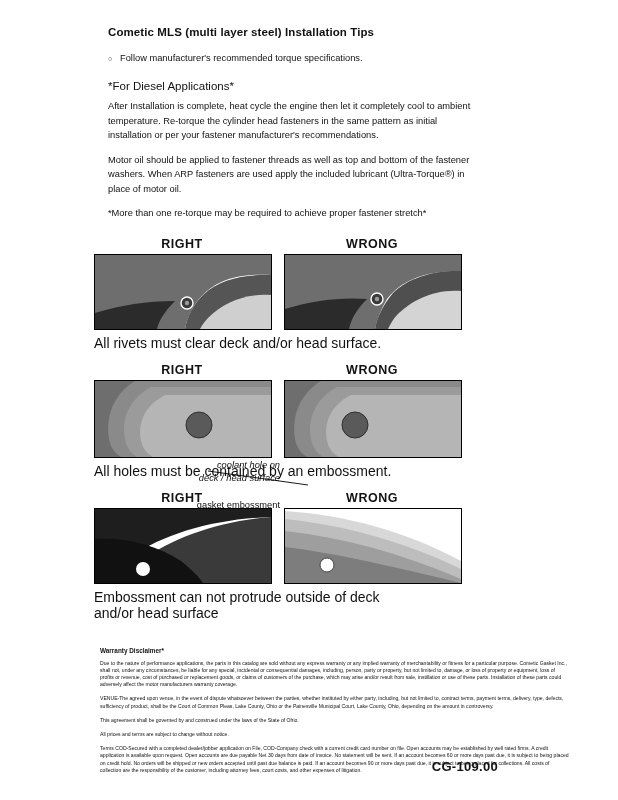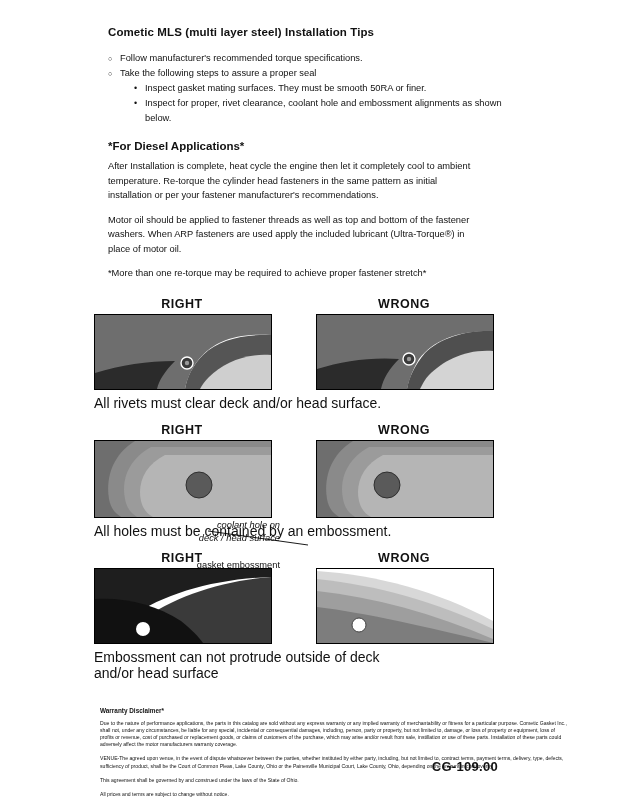--- a/index.html
+++ b/index.html
@@ -64,42 +64,41 @@
     content: "\2022";
     position: absolute;
     left: 0;
     top: 0;
     font-size: 9px;
     line-height: 15px;
   }
 
   h2.subhead {
     font-size: 11.5px;
-    font-weight: bold;
+    font-weight: normal;
     margin: 14px 0 7px 68px;
   }
   p.body {
     font-size: 9.3px;
     line-height: 14.5px;
     margin: 0 40px 10px 68px;
   }
 
   
   .figures {
     position: relative;
     margin-top: 16px;
   }
   .fig-row {
     display: flex;
     justify-content: center;
     gap: 14px;
   }
   .fig-col {
     width: 176px;
-    margin-left: 32px;
   }
   .fig-label {
     text-align: center;
     font-size: 12.5px;
     font-weight: bold;
     letter-spacing: 0.5px;
     margin-bottom: 3px;
   }
   .fig-box {
     width: 176px;
@@ -170,27 +169,20 @@
 </style>
 </head>
 <body>
 
 <div class="page">
 
   <h1 class="title">Cometic MLS (multi layer steel) Installation Tips</h1>
 
   <ul class="bullets">
     <li>Follow manufacturer's recommended torque specifications.</li>
-    <li>
-      <span>Take the following steps to assure a proper seal</span>
-      <ul class="sub">
-        <li>Inspect gasket mating surfaces.  They must be smooth 50RA or finer.</li>
-        <li>Inspect for proper, rivet clearance, coolant hole and embossment alignments as shown below.</li>
-      </ul>
-    </li>
   </ul>
 
   <h2 class="subhead">*For Diesel Applications*</h2>
   <p class="body">After Installation is complete, heat cycle the engine then let it completely cool to ambient temperature.  Re-torque the cylinder head fasteners in the same pattern as initial installation or per your fastener manufacturer's recommendations.</p>
   <p class="body">Motor oil should be applied to fastener threads as well as top and bottom of the fastener washers.  When ARP fasteners are used apply the included lubricant (Ultra-Torque®) in place of motor oil.</p>
   <p class="body">*More than one re-torque may be required to achieve proper fastener stretch*</p>
 
   <div class="figures">
 
     <div class="fig-row">

